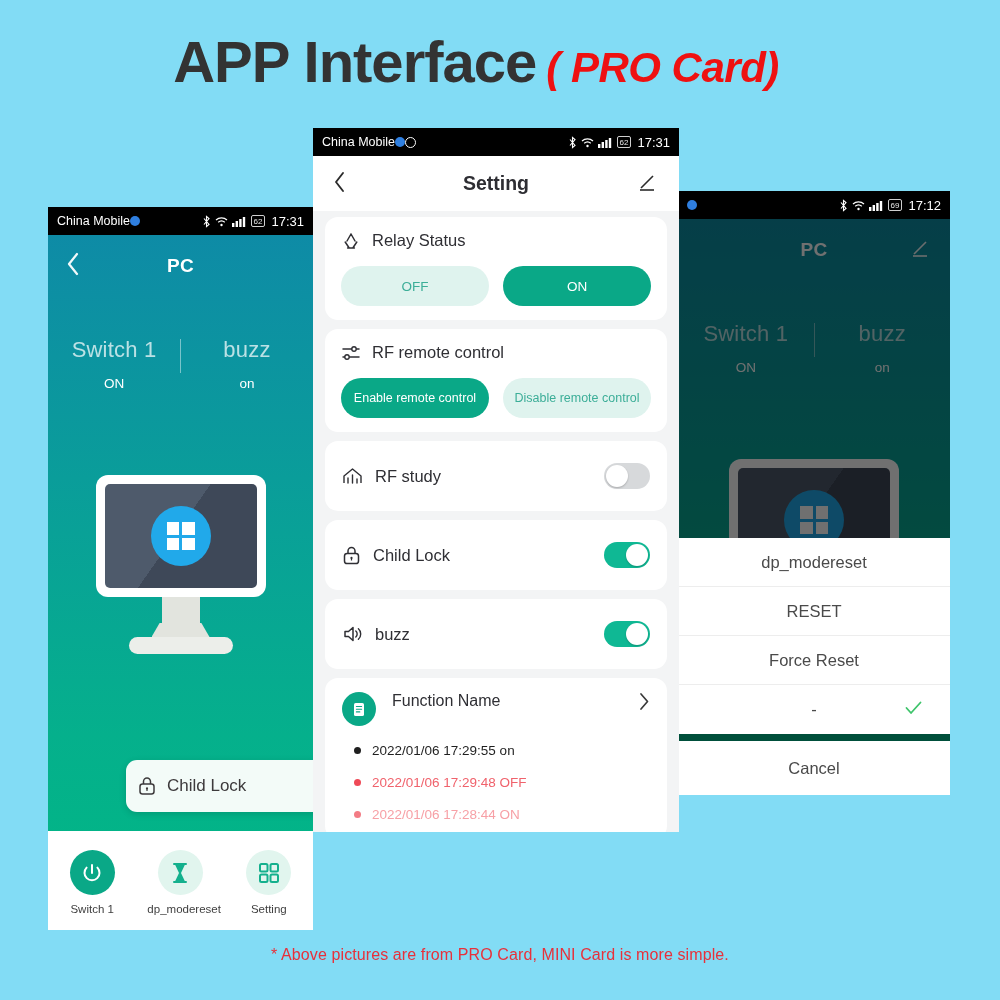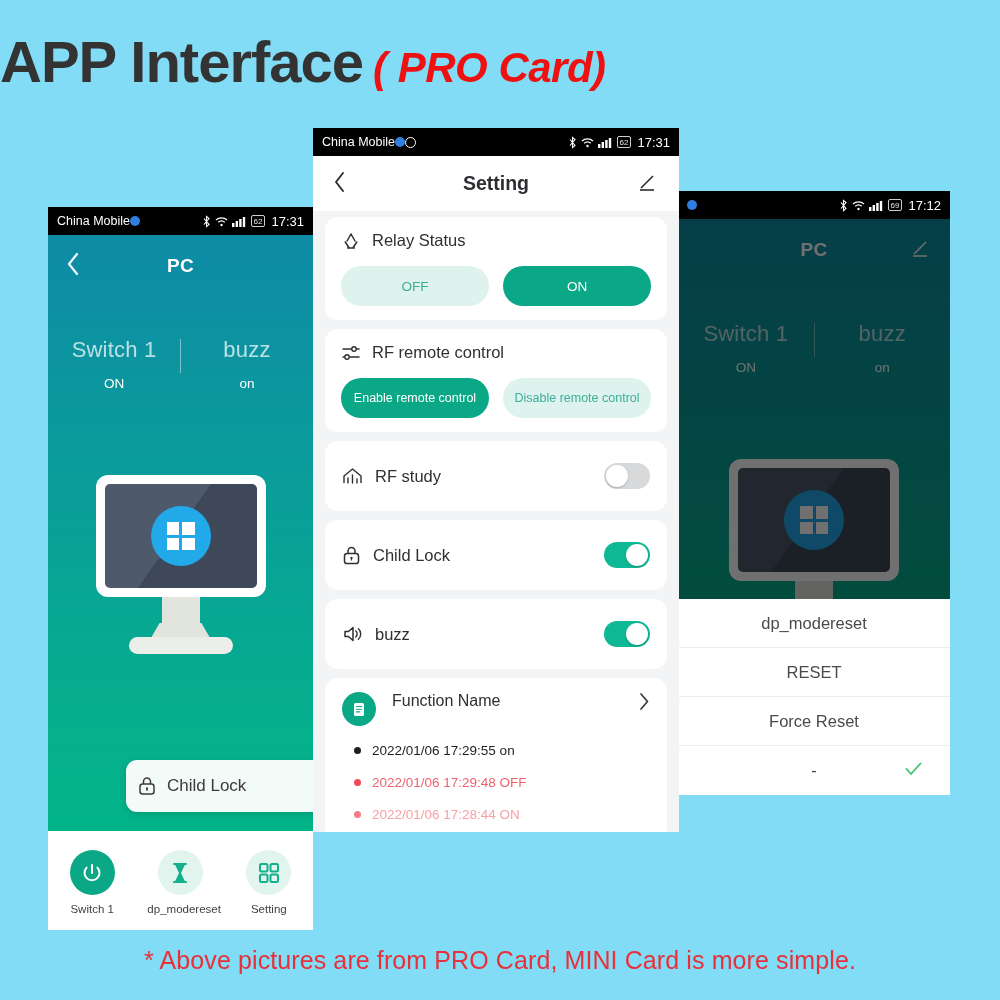--- a/index.html
+++ b/index.html
@@ -8,21 +8,21 @@
     background: #82dcf5;
     font-family: "Liberation Sans", sans-serif;
     position: relative;
     overflow: hidden;
   }
 
   
   .page-title {
     position: absolute;
     top: 28px; left: 0; width: 952px;
-    text-align: left;
+    text-align: center;
     white-space: nowrap;
   }
   .title-main {
     font-size: 58px;
     font-weight: bold;
     color: #333333;
     letter-spacing: -1px;
   }
   .title-sub {
     font-size: 42px;
@@ -31,21 +31,21 @@
     color: #ee1111;
     margin-left: 10px;
     letter-spacing: -0.5px;
   }
 
   
   .footer-note {
     position: absolute;
     top: 946px; left: 0; width: 1000px;
     text-align: center;
-    font-size: 25px;
+    font-size: 16px;
     color: #e8303a;
     letter-spacing: 0.1px;
   }
 
   
   .phone {
     position: absolute;
     overflow: hidden;
     background: #f3f4f5;
   }
@@ -506,20 +506,21 @@
         </div>
         <div class="sheet-item" style="border-bottom:none;">
           <span>-</span>
           <span class="check">
             <svg width="17" height="14" viewBox="0 0 17 14">
                 <path d="M1.5 7 L6 12 L15.5 1.5" stroke="#3ec46b" stroke-width="1.8" fill="none" stroke-linecap="round" stroke-linejoin="round"></path>
               </svg>
           </span>
         </div>
       </div>
+      <div class="sheet-cancel">Cancel</div>
     </div>
   </div>
 </div>
 
 <div class="phone" style="left:313px; top:128px; width:366px; height:704px; z-index:10;">
   <div class="statusbar">
     <div class="sb-left">
       <span>China Mobile</span>
       <span class="sb-dot-blue"></span>
       <span class="sb-wa"></span>

